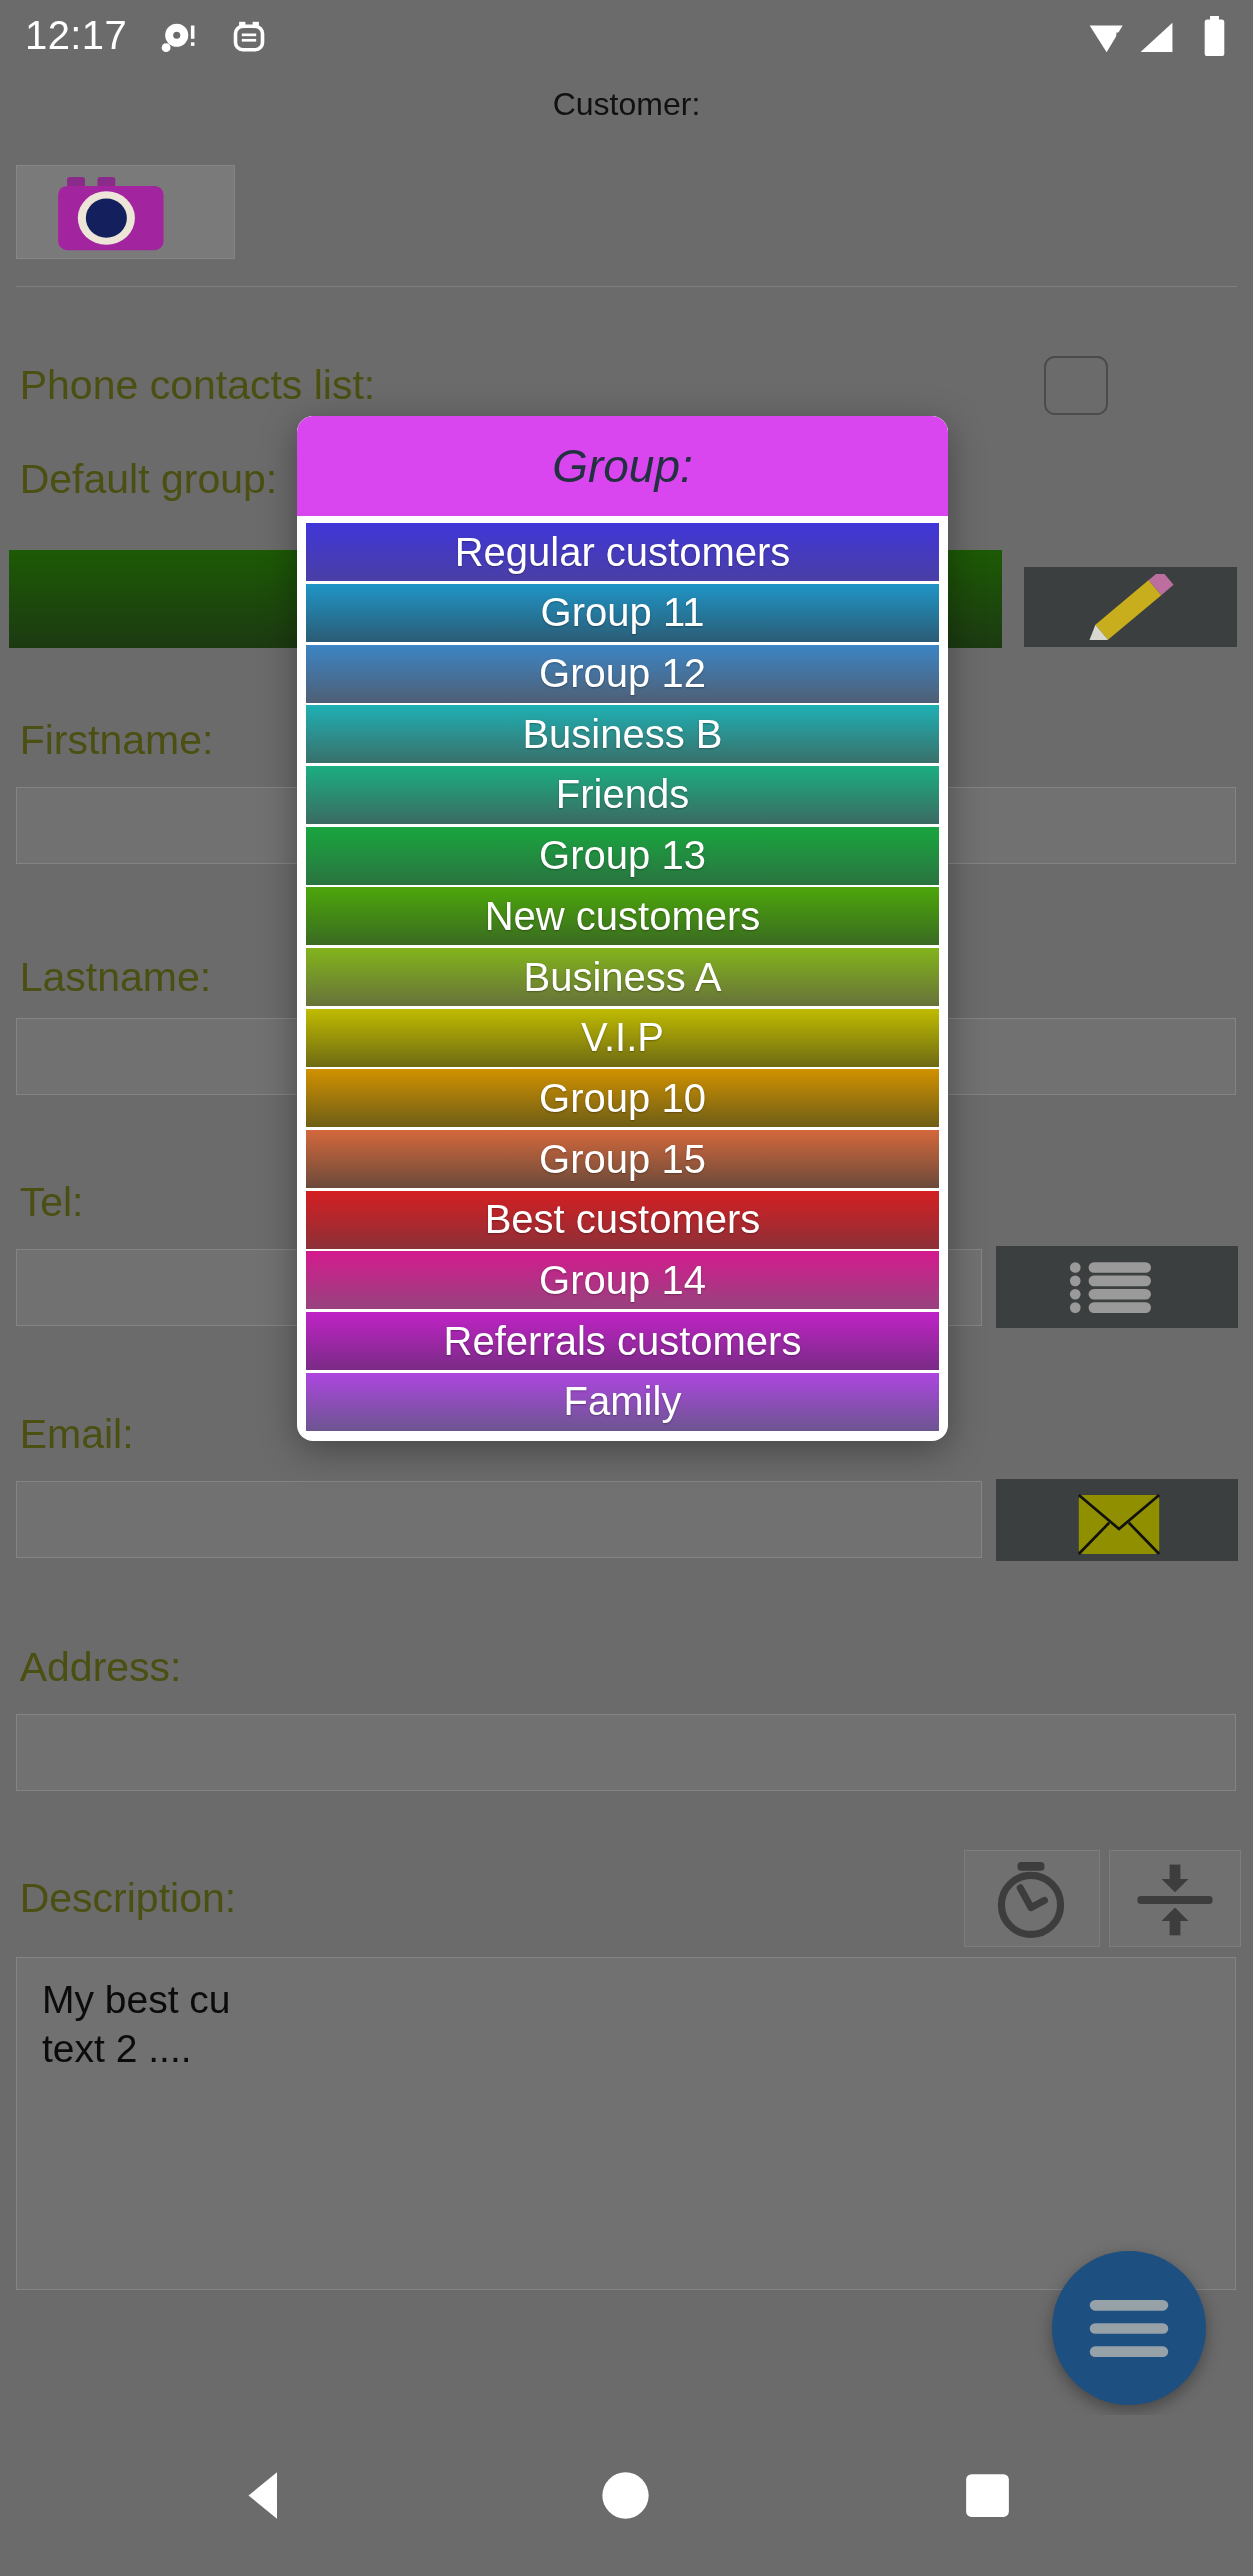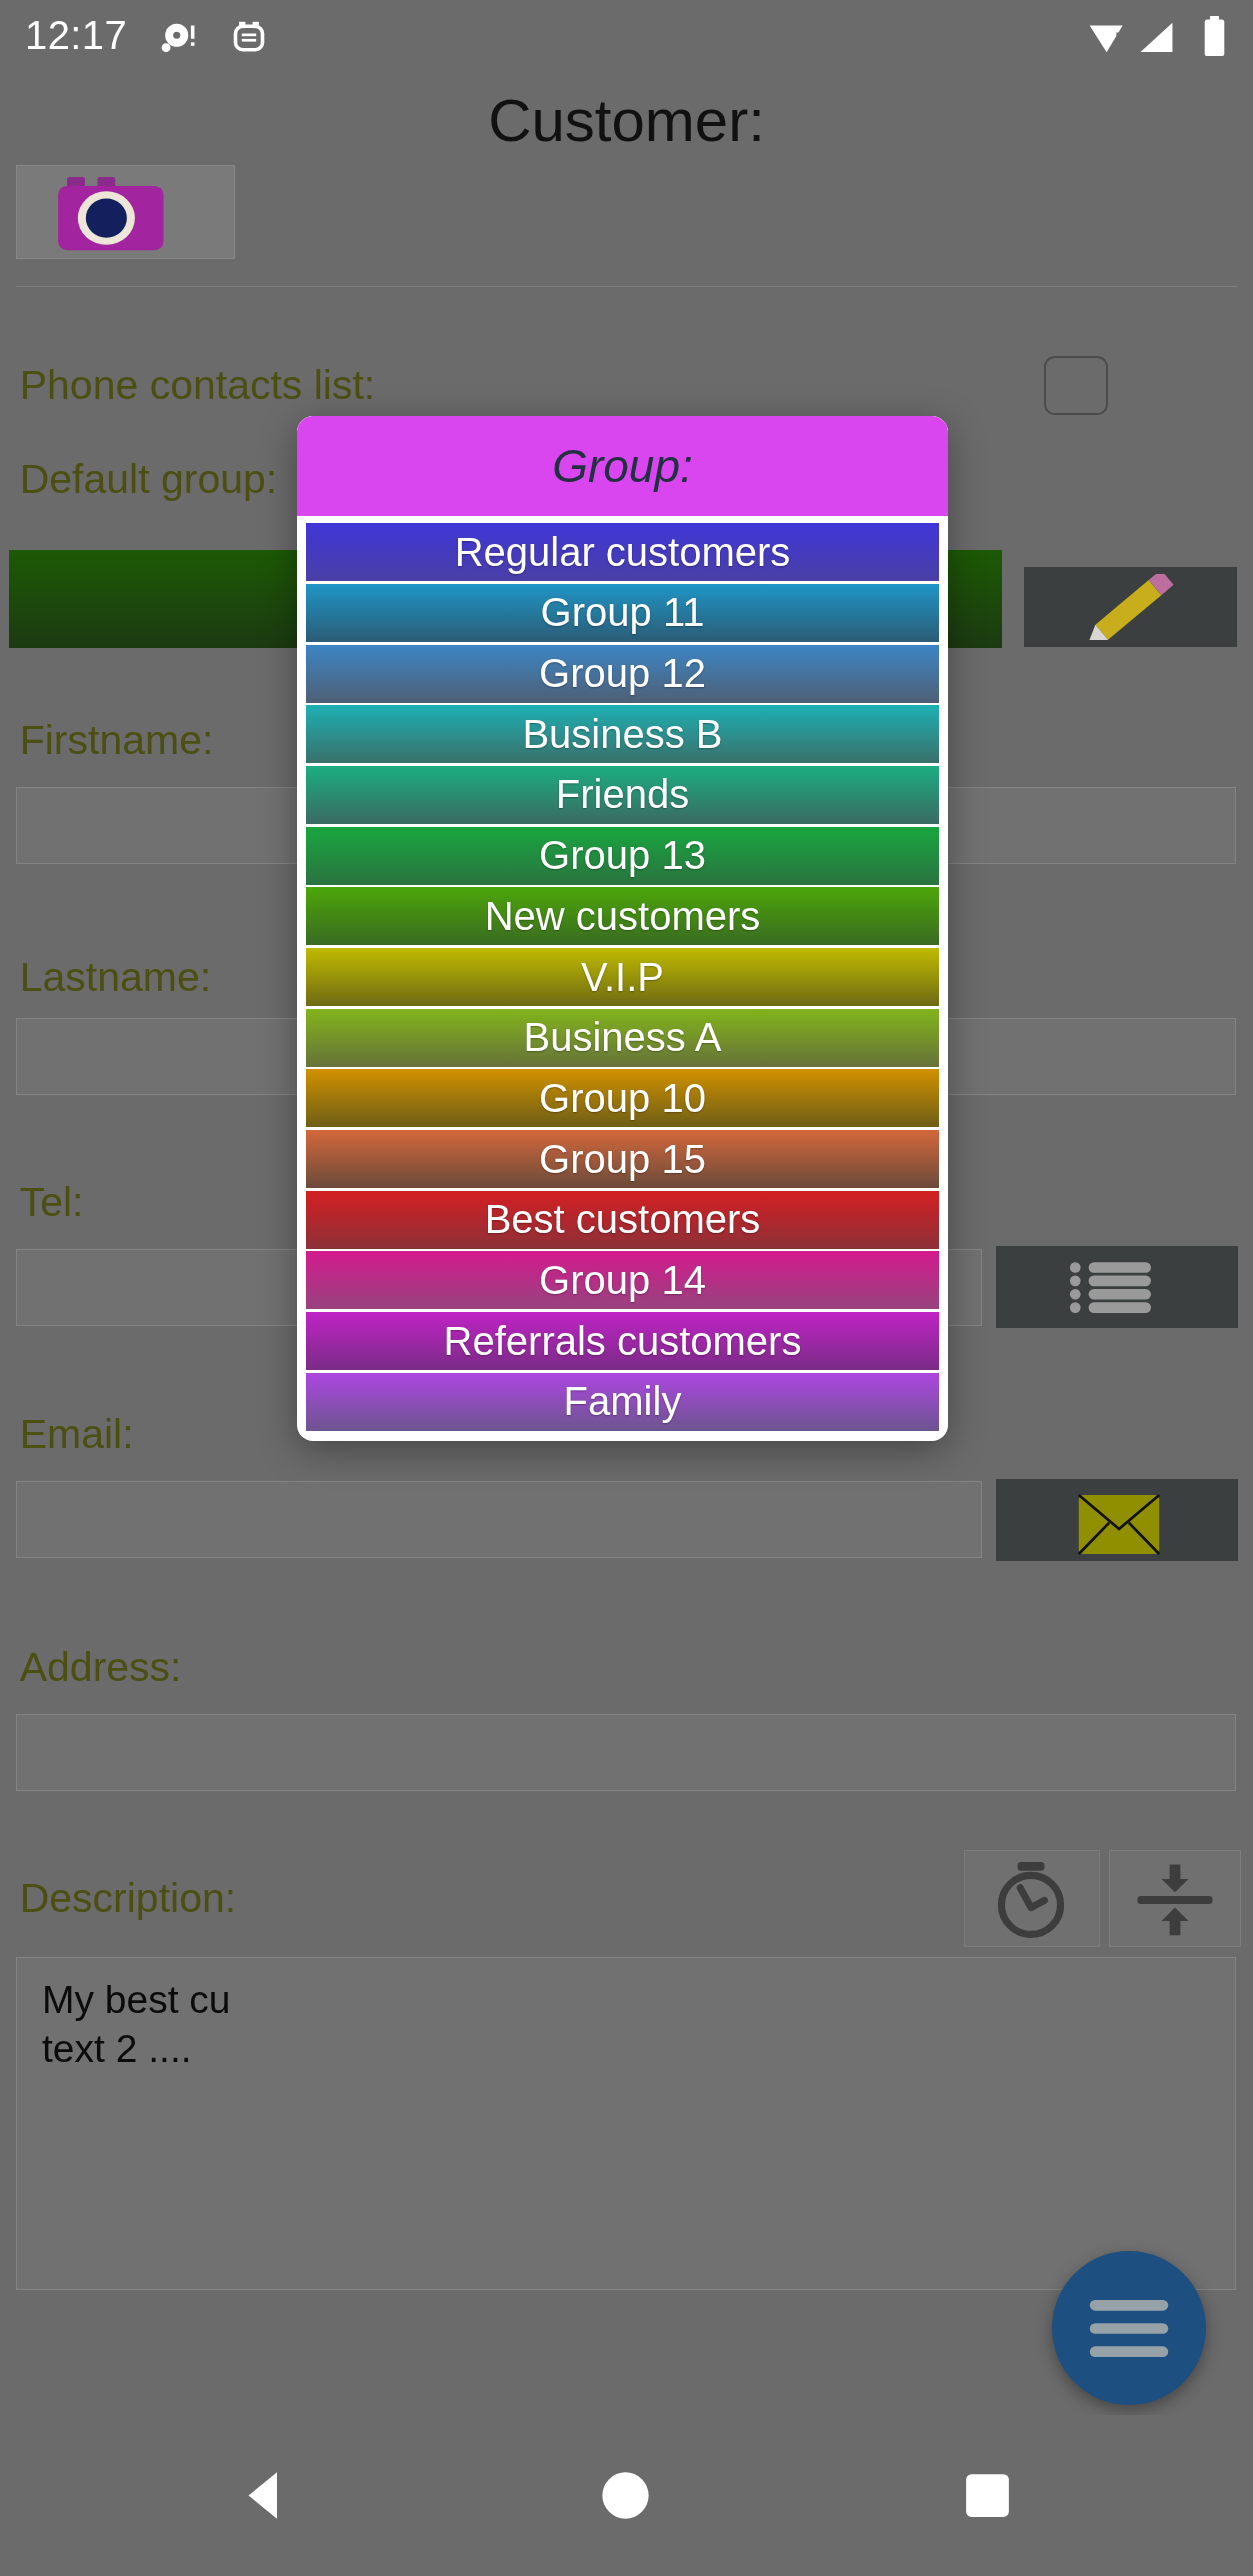--- a/index.html
+++ b/index.html
@@ -28,21 +28,21 @@
   .sb-icon { position: absolute; top: 19.7px; }
   #sb-dot-icon { left: 159px; width: 39px; height: 34px; }
   #sb-alarm-icon { left: 231px; width: 36px; height: 36px; }
   #sb-wifi-icon  { right: 125px; top: 19.7px; width: 41px; height: 34px; position: absolute;}
   #sb-signal-icon{ right: 77px;  top: 19.7px; width: 39px; height: 34px; position: absolute;}
   #sb-battery-icon{right: 25px;  top: 16px; width: 27px; height: 41px; position: absolute;}
 
   
   #page-title {
     position: absolute; top: 86px; left: 0; width: 1253px;
-    text-align: center; font-size: 60px; color: #111111;
+    text-align: center; font-size: 32px; color: #111111;
   }
 
   
   #photo-box {
     position: absolute; left: 16px; top: 165px; width: 219px; height: 94px;
     background: #7a7a7a; border: 0.9px solid #868686;
   }
   #camera-icon { position: absolute; left: 34px; top: 9px; width: 125px; height: 79px; }
 
   
@@ -331,25 +331,25 @@
         </div>
         <div class="group-row" style="background: linear-gradient(rgb(27, 174, 129) 0%, rgb(59, 106, 98) 100%);">
           <span>Friends</span>
         </div>
         <div class="group-row" style="background: linear-gradient(rgb(25, 166, 63) 0%, rgb(42, 115, 64) 100%);">
           <span>Group 13</span>
         </div>
         <div class="group-row" style="background: linear-gradient(rgb(76, 167, 10) 0%, rgb(58, 106, 34) 100%);">
           <span>New customers</span>
         </div>
+        <div class="group-row" style="background: linear-gradient(rgb(130, 180, 27) 0%, rgb(103, 114, 58) 100%);">
+          <span>Business A</span>
+        </div>
         <div class="group-row" style="background: linear-gradient(rgb(192, 187, 0) 0%, rgb(110, 106, 20) 100%);">
           <span>V.I.P</span>
-        </div>
-        <div class="group-row" style="background: linear-gradient(rgb(130, 180, 27) 0%, rgb(103, 114, 58) 100%);">
-          <span>Business A</span>
         </div>
         <div class="group-row" style="background: linear-gradient(rgb(209, 145, 0) 0%, rgb(110, 94, 22) 100%);">
           <span>Group 10</span>
         </div>
         <div class="group-row" style="background: linear-gradient(rgb(212, 104, 60) 0%, rgb(107, 74, 58) 100%);">
           <span>Group 15</span>
         </div>
         <div class="group-row" style="background: linear-gradient(rgb(212, 31, 34) 0%, rgb(140, 48, 56) 100%);">
           <span>Best customers</span>
         </div>

